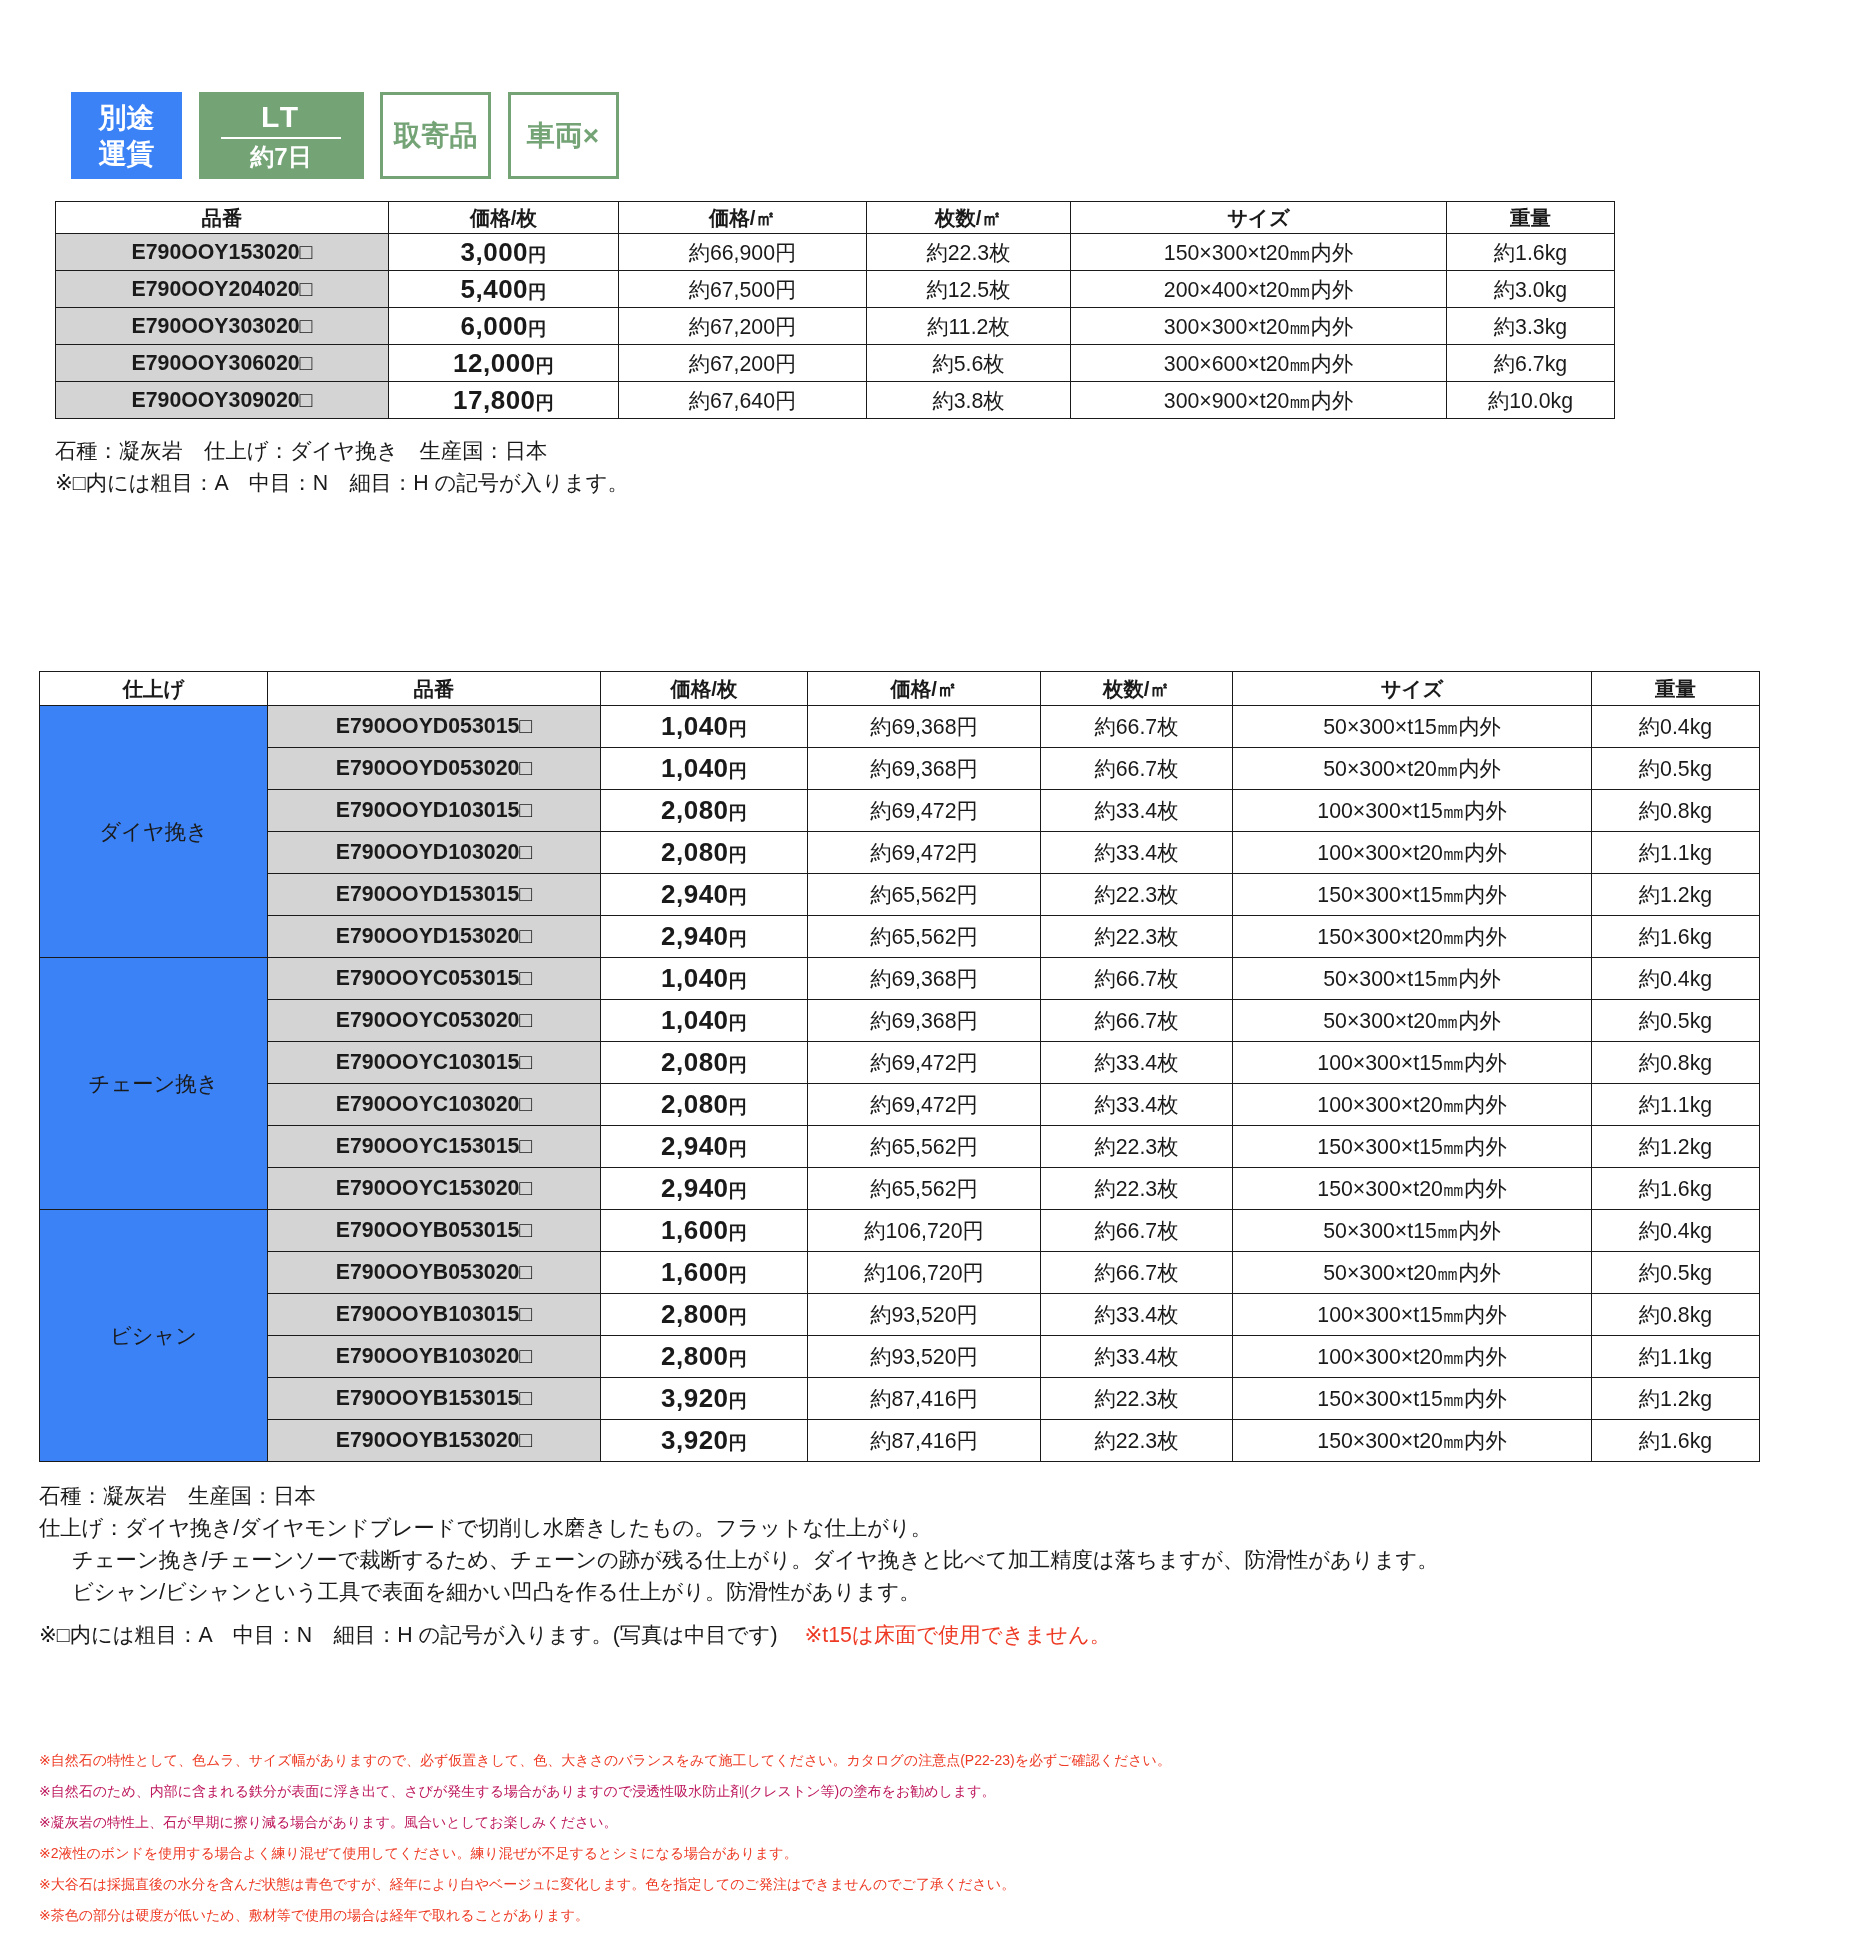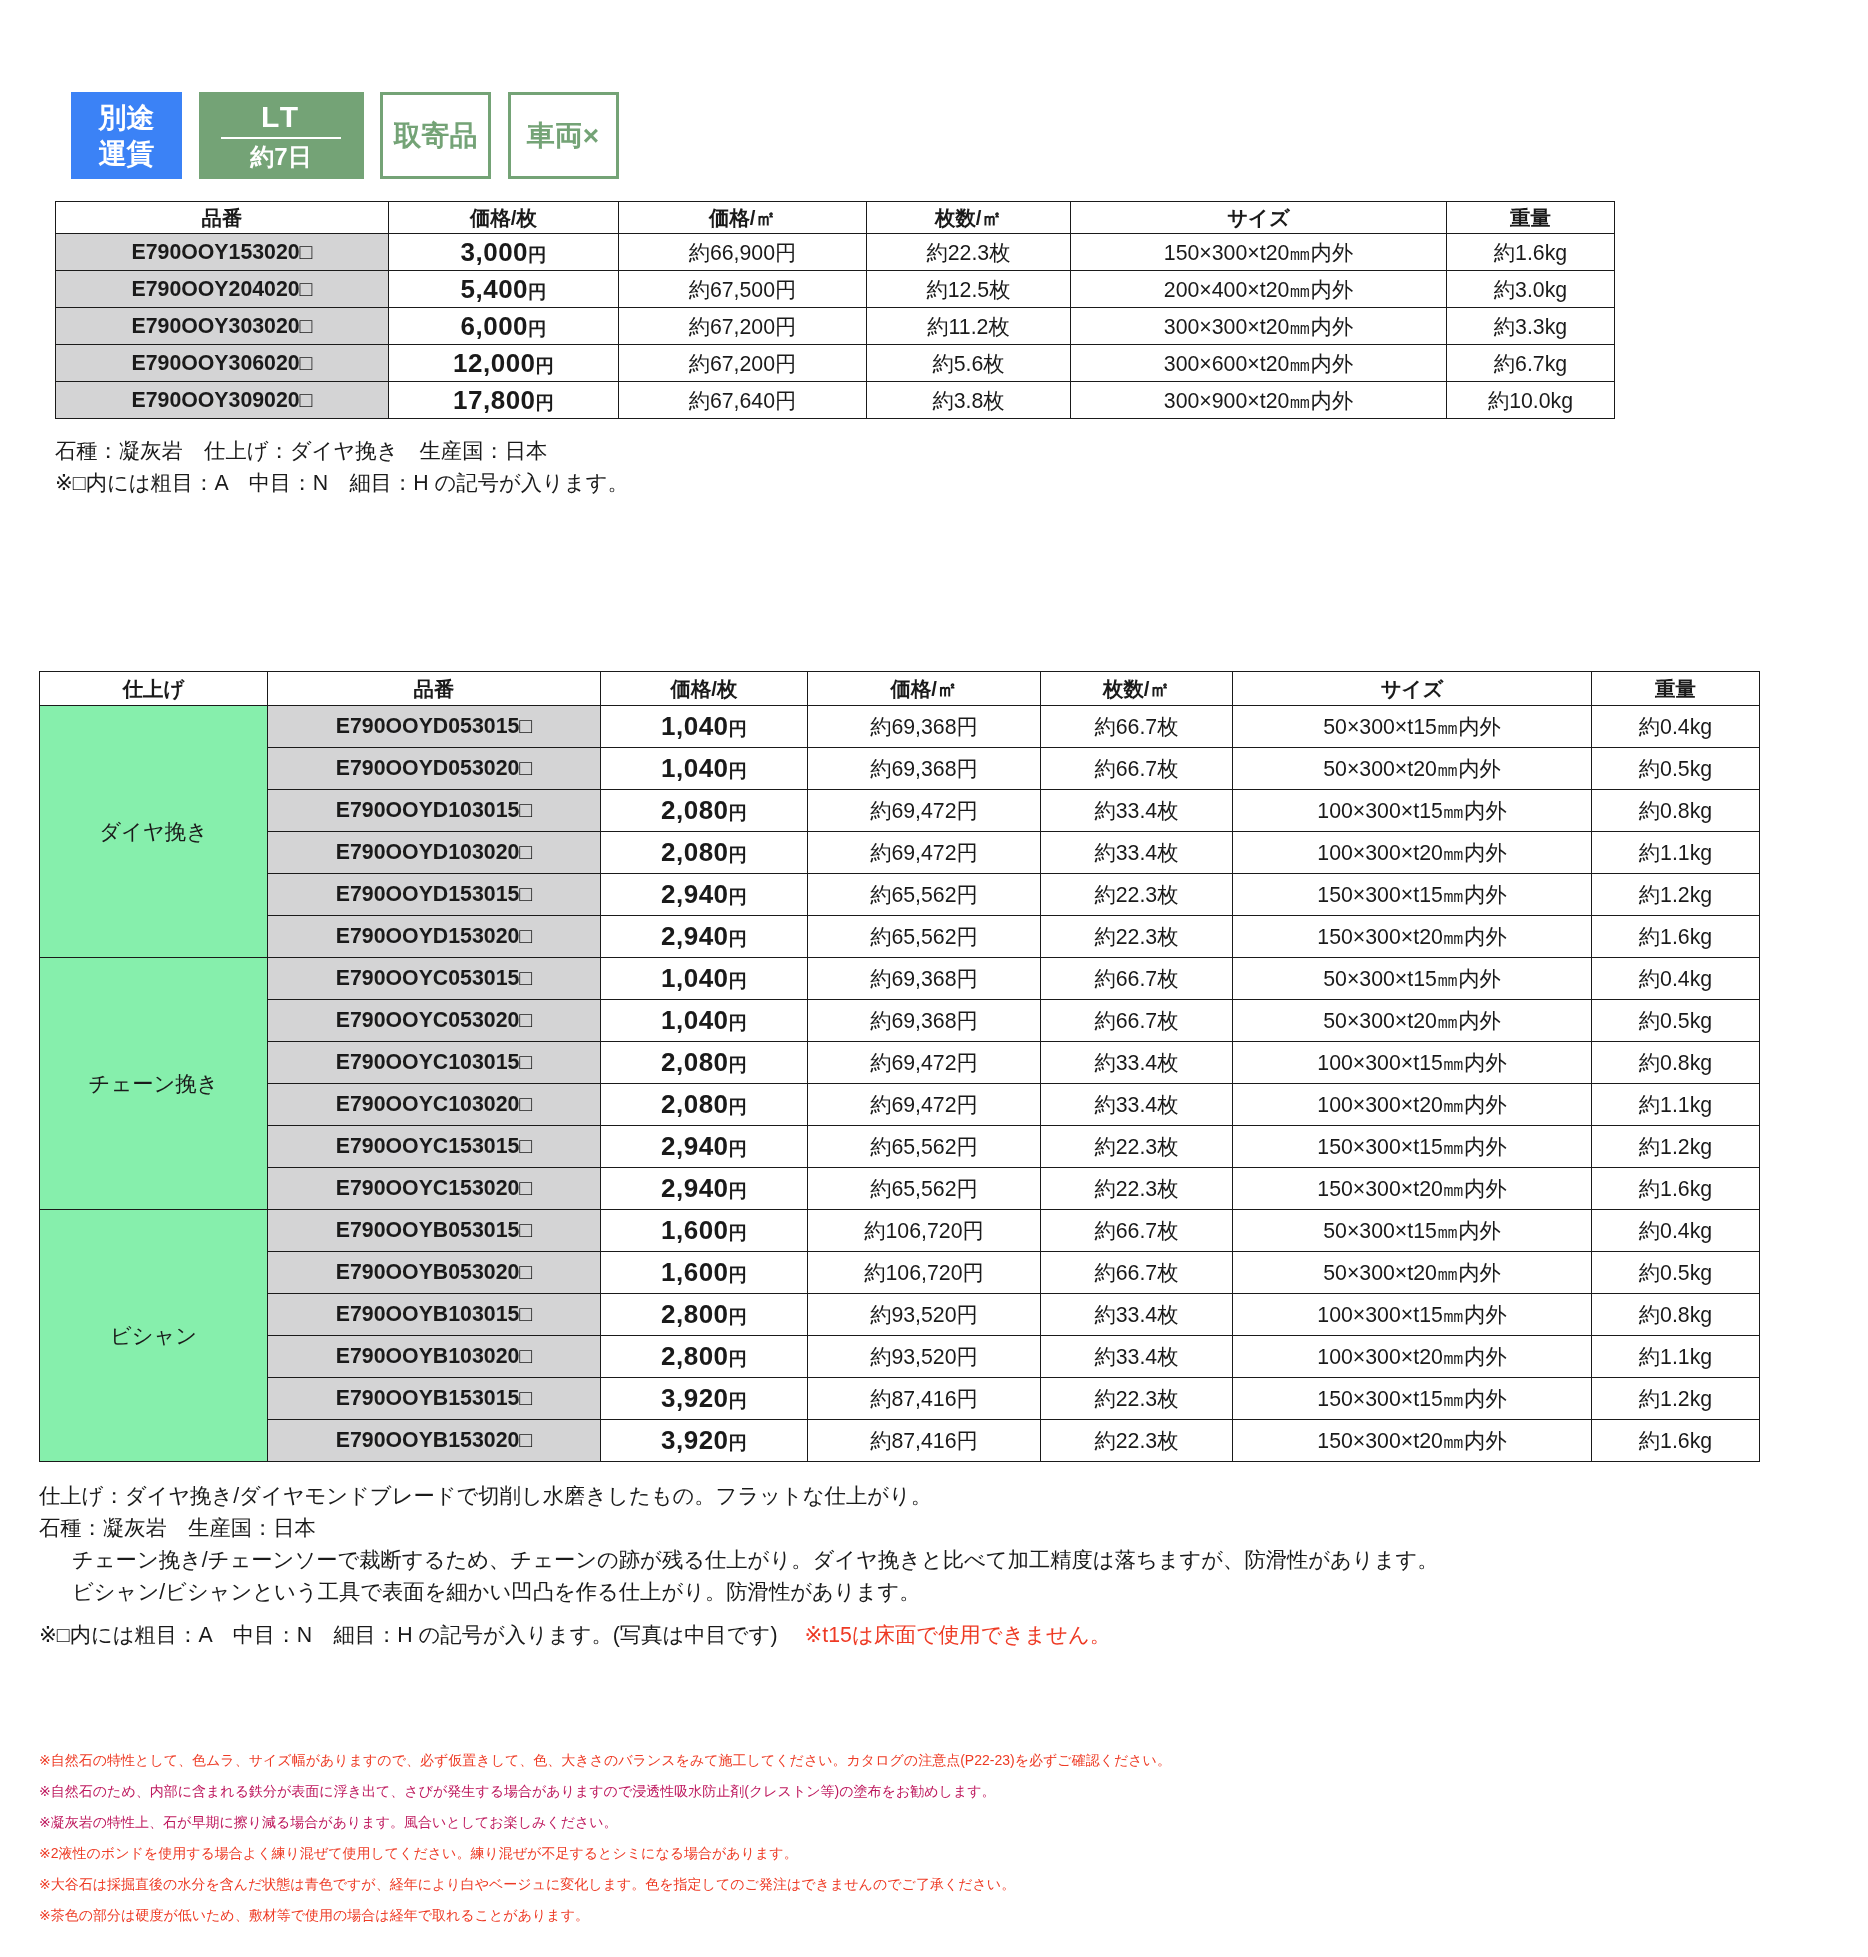--- a/index.html
+++ b/index.html
@@ -27,21 +27,21 @@
     padding:0;overflow:hidden;white-space:nowrap;
   }
   table.ptable th{font-size:20.4px;font-weight:bold;background:#fff;}
   table.t1 th{height:31px;}
   table.t1 td{height:36px;font-size:21.3px;}
   table.t2 th{height:33px;}
   table.t2 td{height:41px;font-size:21.3px;}
   td.code{background:#d4d4d5;font-weight:bold;font-size:21.3px;}
   td.price .num{font-size:26px;font-weight:bold;letter-spacing:0.5px;}
   td.price .unit{font-size:18.4px;font-weight:bold;}
-  td.finish{background:#86efac;font-size:21.3px;font-weight:normal;}
+  td.finish{background:#3b82f6;font-size:21.3px;font-weight:normal;}
   
   .note{font-size:21.3px;line-height:32px;color:#1a1a1a;}
   .tblock1 .notes{margin-top:15.5px;}
   .tblock2 .notes{margin-top:17.5px;}
   .note.indent{padding-left:33px;}
   .note.sym{margin-top:11.6px;}
   .note .red-part{color:#ee3a24;margin-left:27px;}
   
   .footnotes{position:absolute;top:1745px;left:39px;width:1805px;}
   .footnote{font-size:14px;line-height:31px;white-space:nowrap;}
@@ -307,22 +307,22 @@
         <td class="code">E790OOYB153020□</td>
         <td class="price"><span class="num">3,920</span><span class="unit">円</span></td>
         <td>約87,416円</td>
         <td>約22.3枚</td>
         <td>150×300×t20㎜内外</td>
         <td>約1.6kg</td>
       </tr>
     </tbody>
   </table>
   <div class="notes">
+    <div class="note">石種：凝灰岩　生産国：日本</div>
     <div class="note">仕上げ：ダイヤ挽き/ダイヤモンドブレードで切削し水磨きしたもの。フラットな仕上がり。</div>
-    <div class="note">石種：凝灰岩　生産国：日本</div>
     <div class="note indent">チェーン挽き/チェーンソーで裁断するため、チェーンの跡が残る仕上がり。ダイヤ挽きと比べて加工精度は落ちますが、防滑性があります。</div>
     <div class="note indent">ビシャン/ビシャンという工具で表面を細かい凹凸を作る仕上がり。防滑性があります。</div>
     <div class="note sym">
       <span>※□内には粗目：A　中目：N　細目：H の記号が入ります。(写真は中目です)</span><span class="red-part">※t15は床面で使用できません。</span>
     </div>
   </div>
 </div>
 
 <div class="footnotes">
   <div class="footnote red">※自然石の特性として、色ムラ、サイズ幅がありますので、必ず仮置きして、色、大きさのバランスをみて施工してください。カタログの注意点(P22-23)を必ずご確認ください。</div>

